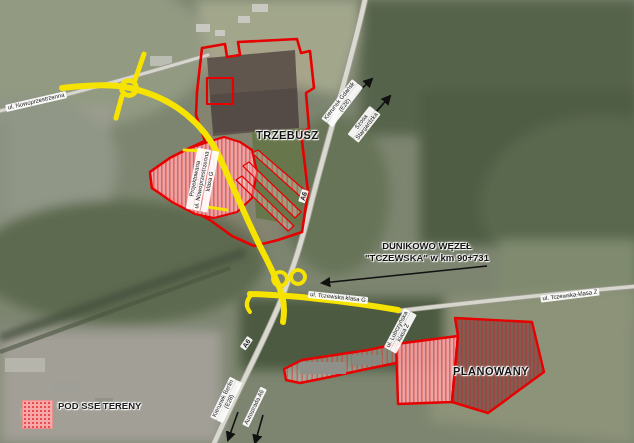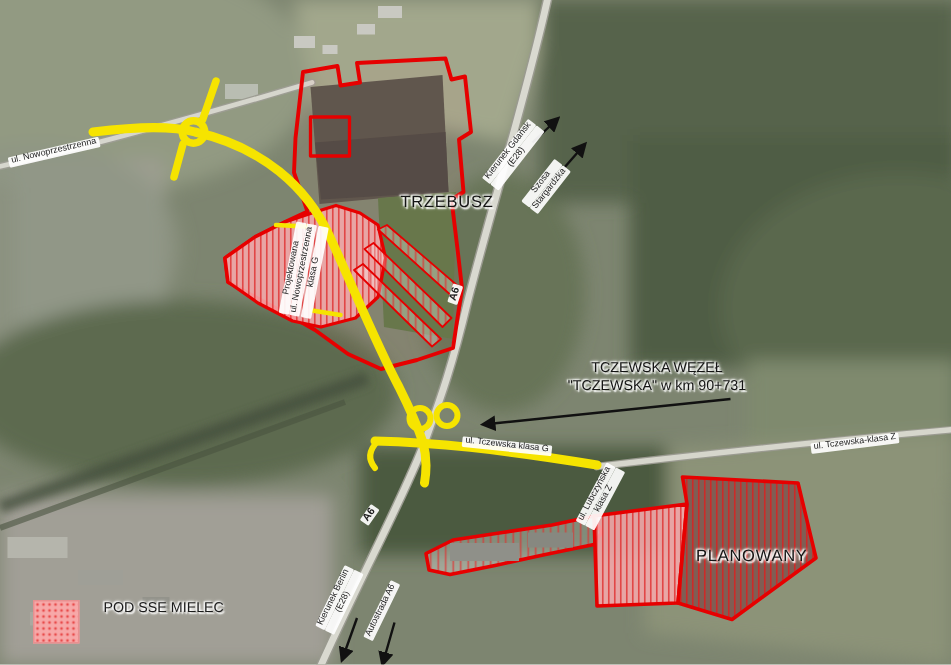--- a/index.html
+++ b/index.html
@@ -1,20 +1,20 @@
 <!DOCTYPE html>
 <html><head>
 <meta charset="utf-8">
 <style>
   html,body{margin:0;padding:0;background:#fff;}
   #stage{position:relative;width:634px;height:443px;overflow:hidden;
          font-family:"Liberation Sans",sans-serif;background:#7d8570;}
   #terrain{position:absolute;left:0;top:0;}
-  .maplabel{position:absolute;color:#141414;font-weight:normal;white-space:nowrap;
-    text-shadow:0 0 2px #fff,0 0 3px #fff,1px 1px 1px #fff,-1px -1px 1px #fff;margin-left:11px;}
+  .maplabel{position:absolute;color:#141414;font-weight:bold;white-space:nowrap;
+    text-shadow:0 0 2px #fff,0 0 3px #fff,1px 1px 1px #fff,-1px -1px 1px #fff;}
   .pill{position:absolute;transform-origin:center;color:#1d1d1d;
     font-size:6px;line-height:7px;text-align:center;white-space:nowrap;}
   .pill span{display:block;background:rgba(255,255,255,.92);padding:0 2px;
     border-radius:1px;margin:0.5px 0;}
   .pill.big span{font-size:7px;font-weight:bold;}
   #junction-note{width:150px;text-align:center;font-size:9.5px;line-height:12px;}
   #legend-swatch{position:absolute;left:22px;top:400px;width:29px;height:27px;
     background-color:#f7a8a8;border:1px solid #e89090;
     background-image:radial-gradient(circle,rgba(220,0,0,.55) 0.9px,transparent 1.1px);
     background-size:4px 4px;}
@@ -135,27 +135,27 @@
     <path d="M263,415 L255,443" marker-end="url(#arw)"></path>
     <path d="M487,266 L322,283" marker-end="url(#arw)"></path>
   </g>
 </svg>
 
 <div class="maplabel" style="left:256px;top:129px;font-size:11px;letter-spacing:.5px;">TRZEBUSZ</div>
 
 <div class="maplabel" style="left:453px;top:365px;font-size:11px;letter-spacing:.5px;">PLANOWANY</div>
 
 <div class="maplabel" id="junction-note" style="left:352px;top:240px;">
-  <div>TCZEWSKA WĘZEŁ</div>
+  <div>DUNIKOWO WĘZEŁ</div>
   <div>"TCZEWSKA" w km 90+731</div>
 </div>
 
 <div id="legend-swatch"></div>
 <div class="maplabel" id="legend-text">
-  <div>POD SSE MIELEC</div>
+  <div>POD SSE TERENY</div>
 </div>
 
 <div class="pill" style="left:36px;top:101px;transform:translate(-50%,-50%) rotate(-13deg);">
   <span>ul. Nowoprzestrzenna</span>
 </div>
 
 <div class="pill" style="left:202px;top:180px;transform:translate(-50%,-50%) rotate(-79deg);">
   <span>Projektowana</span>
   <span>ul. Nowoprzestrzenna</span>
   <span>klasa G</span>

